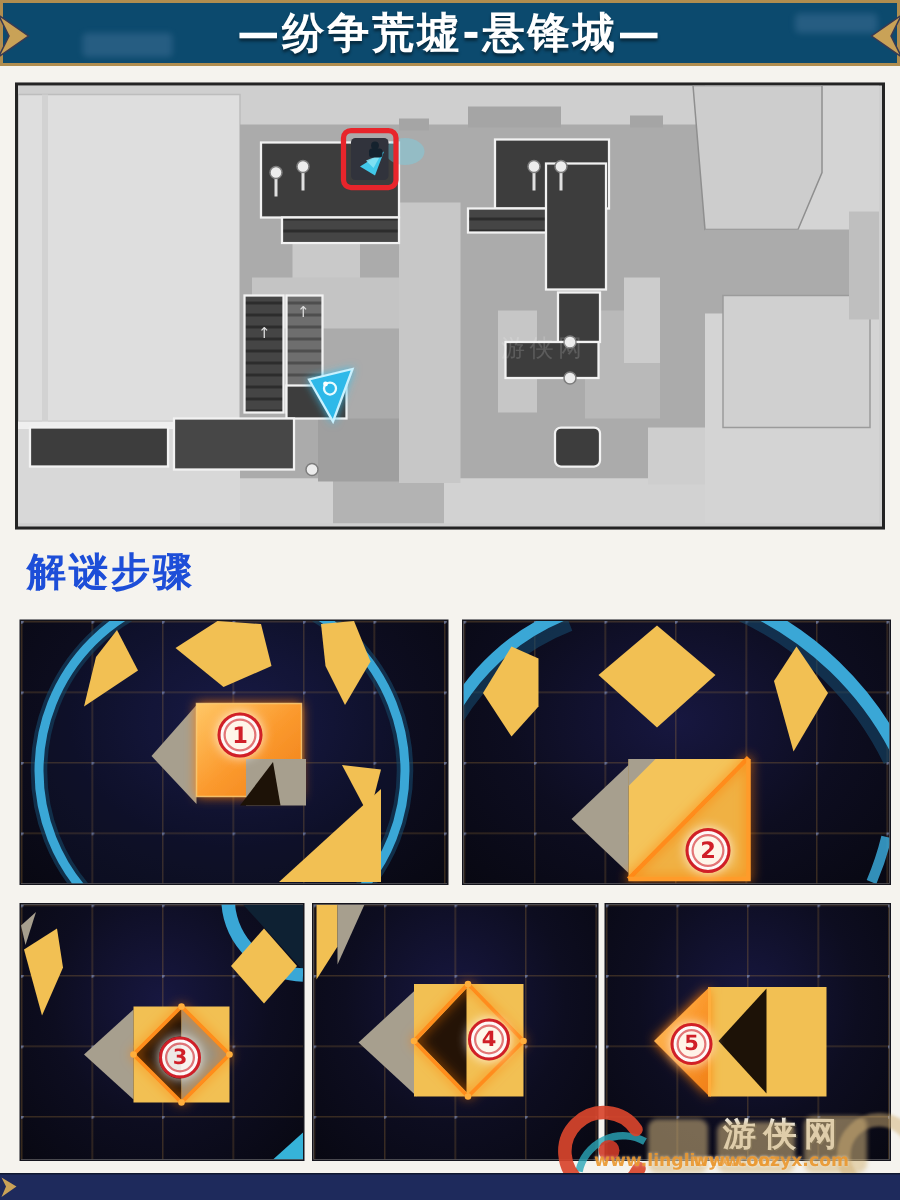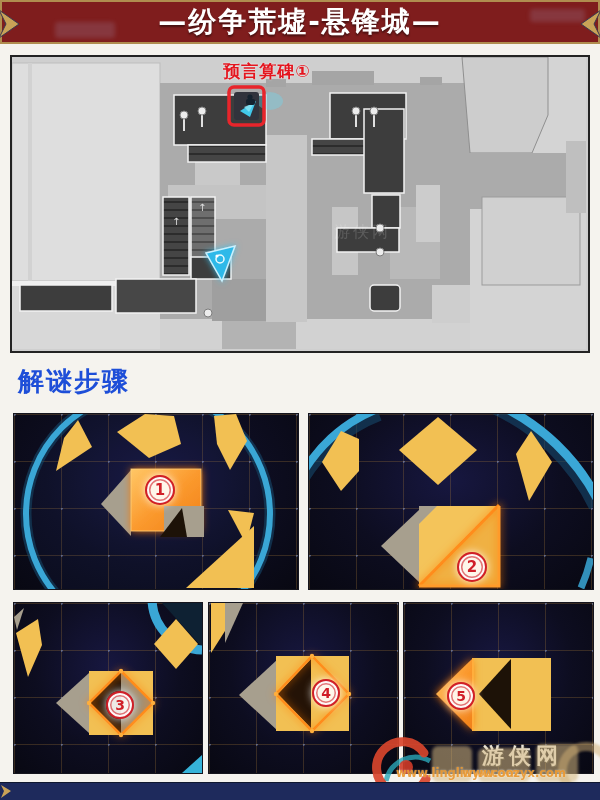--- a/index.html
+++ b/index.html
@@ -1,20 +1,20 @@
 <!DOCTYPE html>
 <html><head>
 <meta charset="utf-8">
 <style>
   html,body{margin:0;padding:0;}
   body{width:600px;height:800px;position:relative;overflow:hidden;
        background:#f5f3ee;font-family:"DejaVu Sans","Liberation Sans",sans-serif;}
   .abs{position:absolute;}
   
-  .banner{left:0;top:3;width:596px;height:40px;background:#7f1d1d;
+  .banner{left:0;top:3;width:596px;height:40px;background:#0c4a6e;
           border:2px solid #b08d4f;display:flex;align-items:center;justify-content:center;}
   .banner-title{color:#ffffff;font-size:28px;font-weight:bold;letter-spacing:2px;
                 text-shadow:0 2px 2px rgba(0,0,0,.45);white-space:nowrap;}
   .remnant{background:rgba(175,195,235,.16);filter:blur(2px);border-radius:3px;}
   
   .map-panel{left:10px;top:55px;width:576px;height:294px;border:2px solid #232323;
              background:#cfcfcf;overflow:hidden;}
   .map-label{left:180px;top:3px;width:150px;text-align:center;color:#e4151e;
              font-size:17px;font-weight:bold;letter-spacing:1px;
              text-shadow:0 0 2px rgba(255,255,255,.8);}
@@ -152,21 +152,20 @@
       <circle cx="238" cy="40" r="2.6" fill="#15222e"></circle>
       <rect x="234" y="42" width="9" height="6" rx="2" fill="#15222e"></rect>
       <rect x="217" y="30" width="35" height="38" rx="5" fill="none" stroke="#e8252b" stroke-width="3.5"></rect>
     </g>
     <g filter="url(#fC)">
       <polygon points="194,196 223,189 210,224" fill="#2fb9e9" stroke="#c8f2ff" stroke-width="1.5"></polygon>
       <circle cx="208" cy="202" r="4" fill="none" stroke="#eafcff" stroke-width="1.5"></circle>
       <circle cx="205" cy="199" r="1.6" fill="#ffffff"></circle>
     </g>
   </svg>
-  <div class="abs map-label">预言算碑①</div>
 </div>
 
 <div class="abs heading">解谜步骤</div>
 
 <div class="tile" style="left:13px;top:413px;width:284px;height:175px;">
   <svg width="284" height="175" viewBox="0 0 284 175">
     <rect x="-6" y="-8" width="300" height="195" fill="url(#pgrid)"></rect>
     <circle cx="134" cy="100" r="122" fill="rgba(45,65,140,.14)" stroke="#16486b" stroke-width="11" opacity=".6"></circle>
     <circle cx="134" cy="100" r="122" fill="none" stroke="#3aa7d6" stroke-width="6"></circle>
     <g fill="#f2c053">

